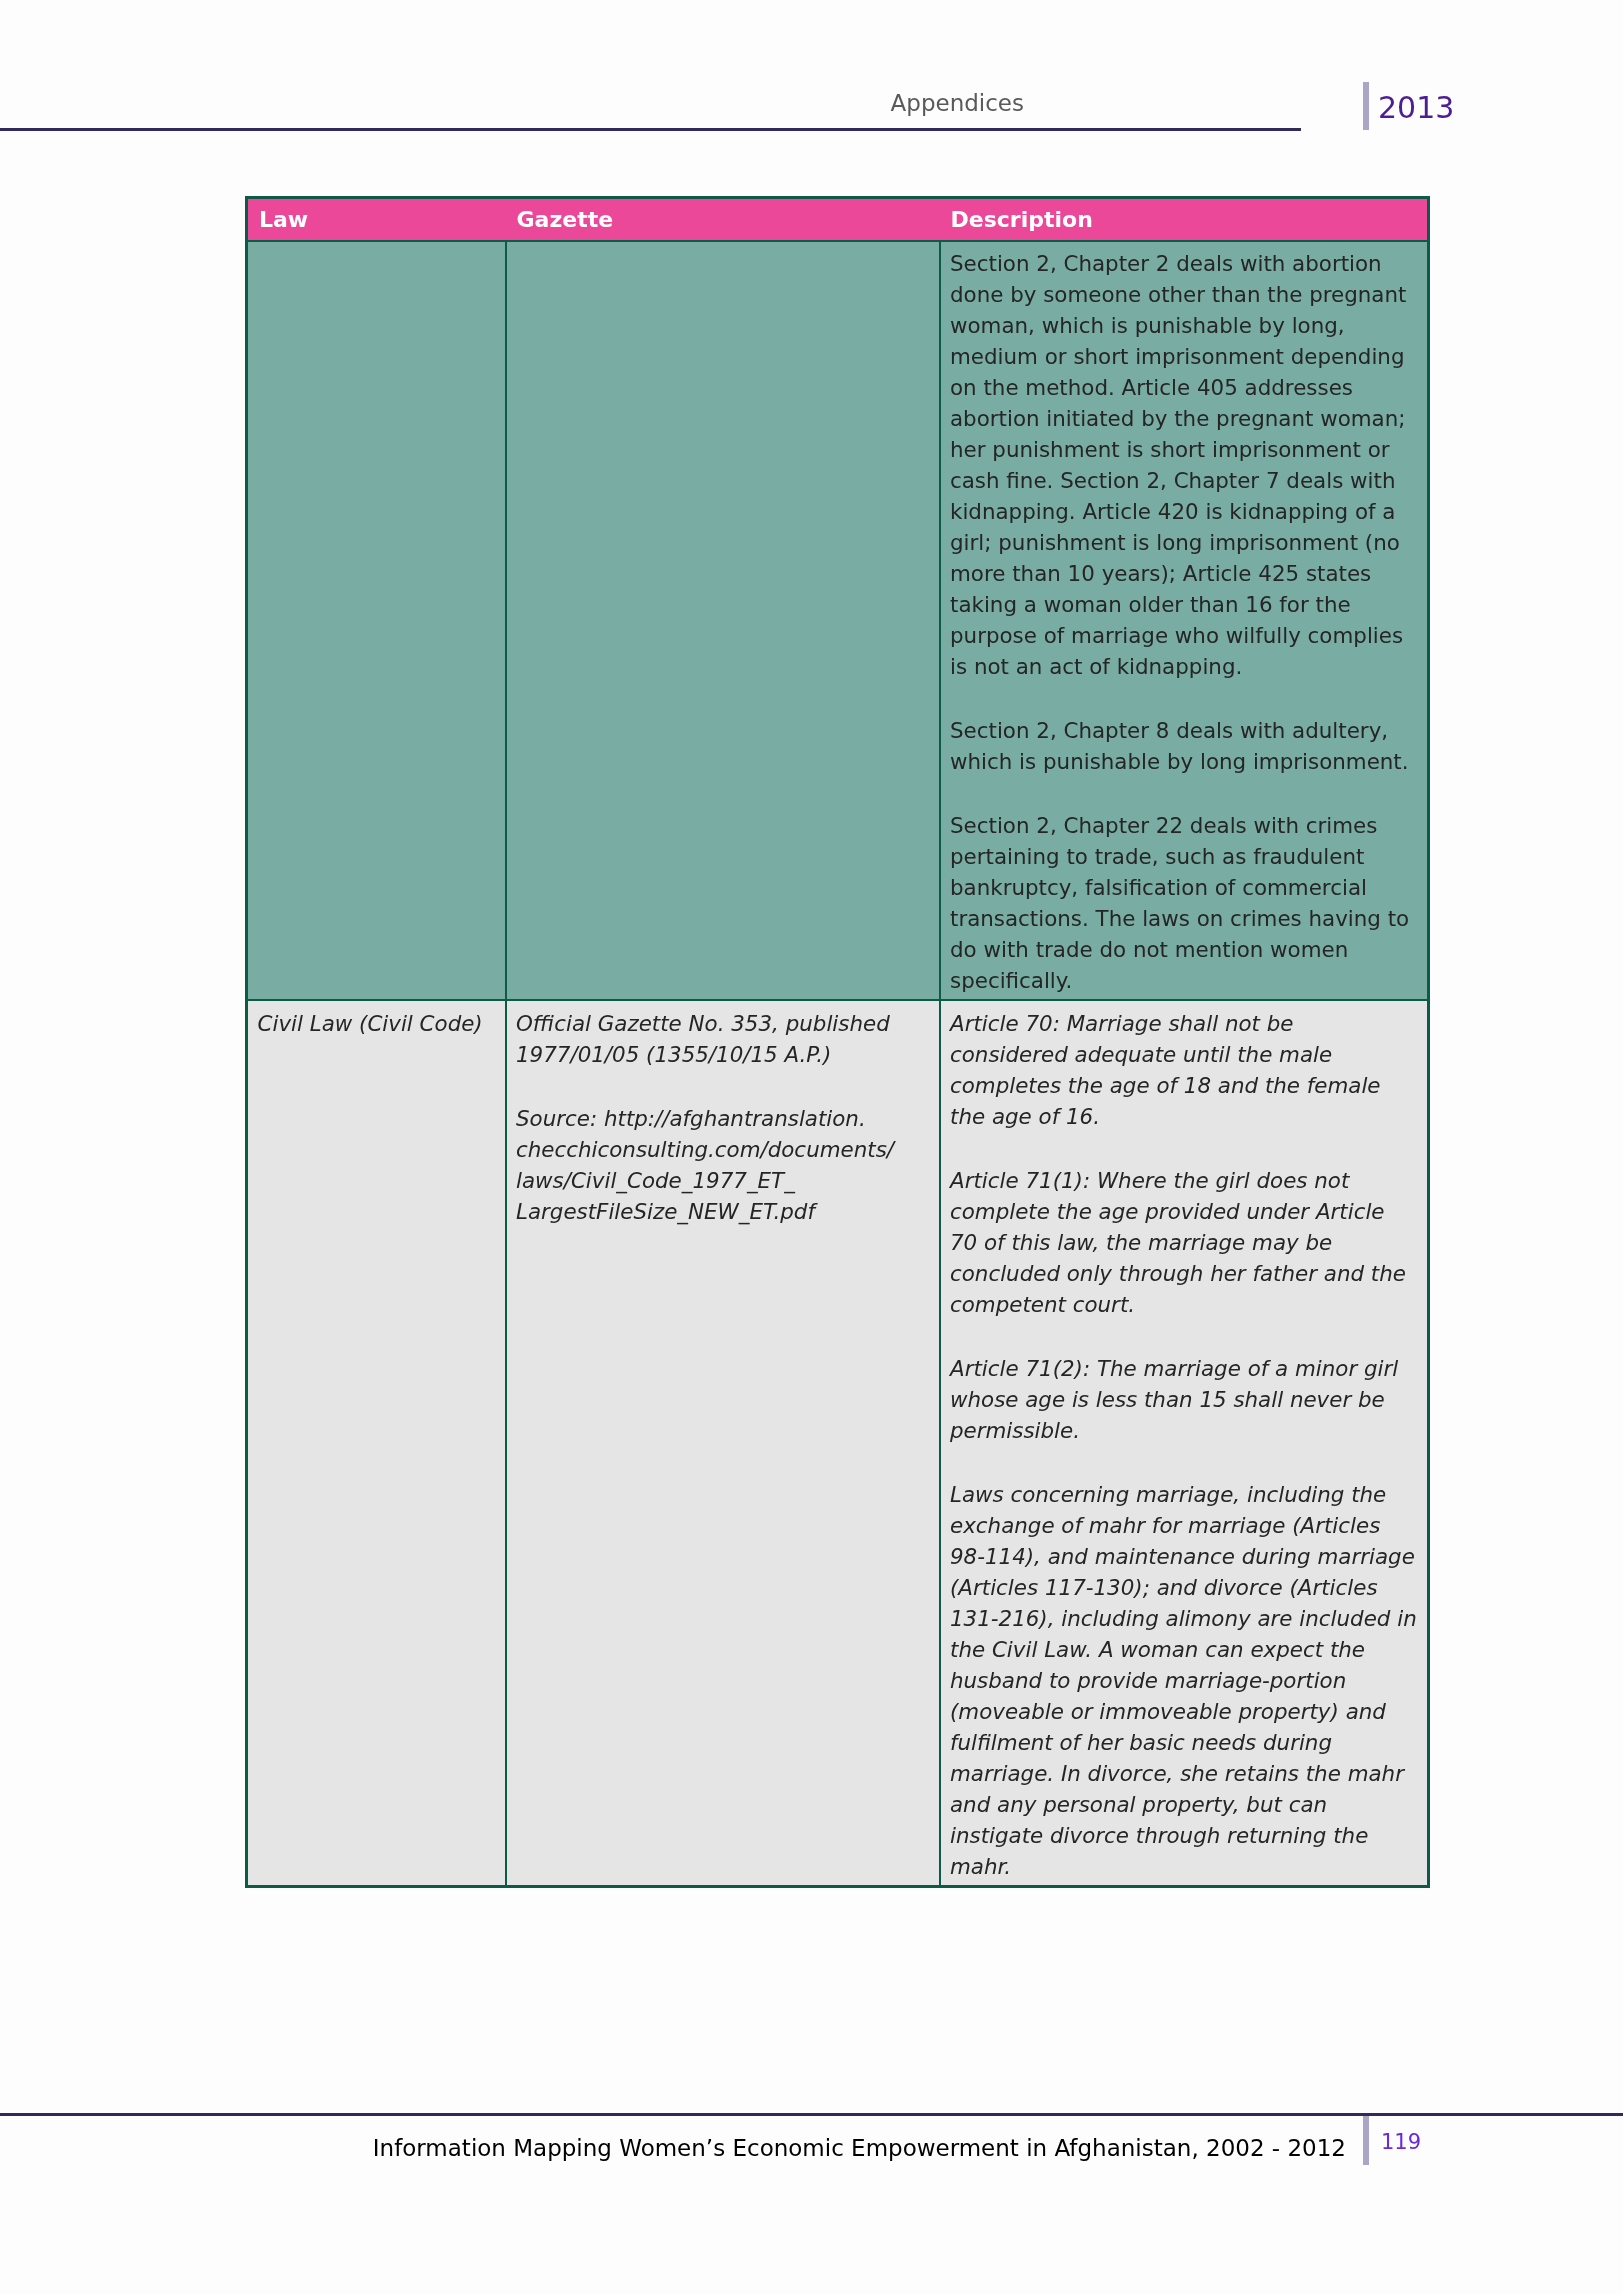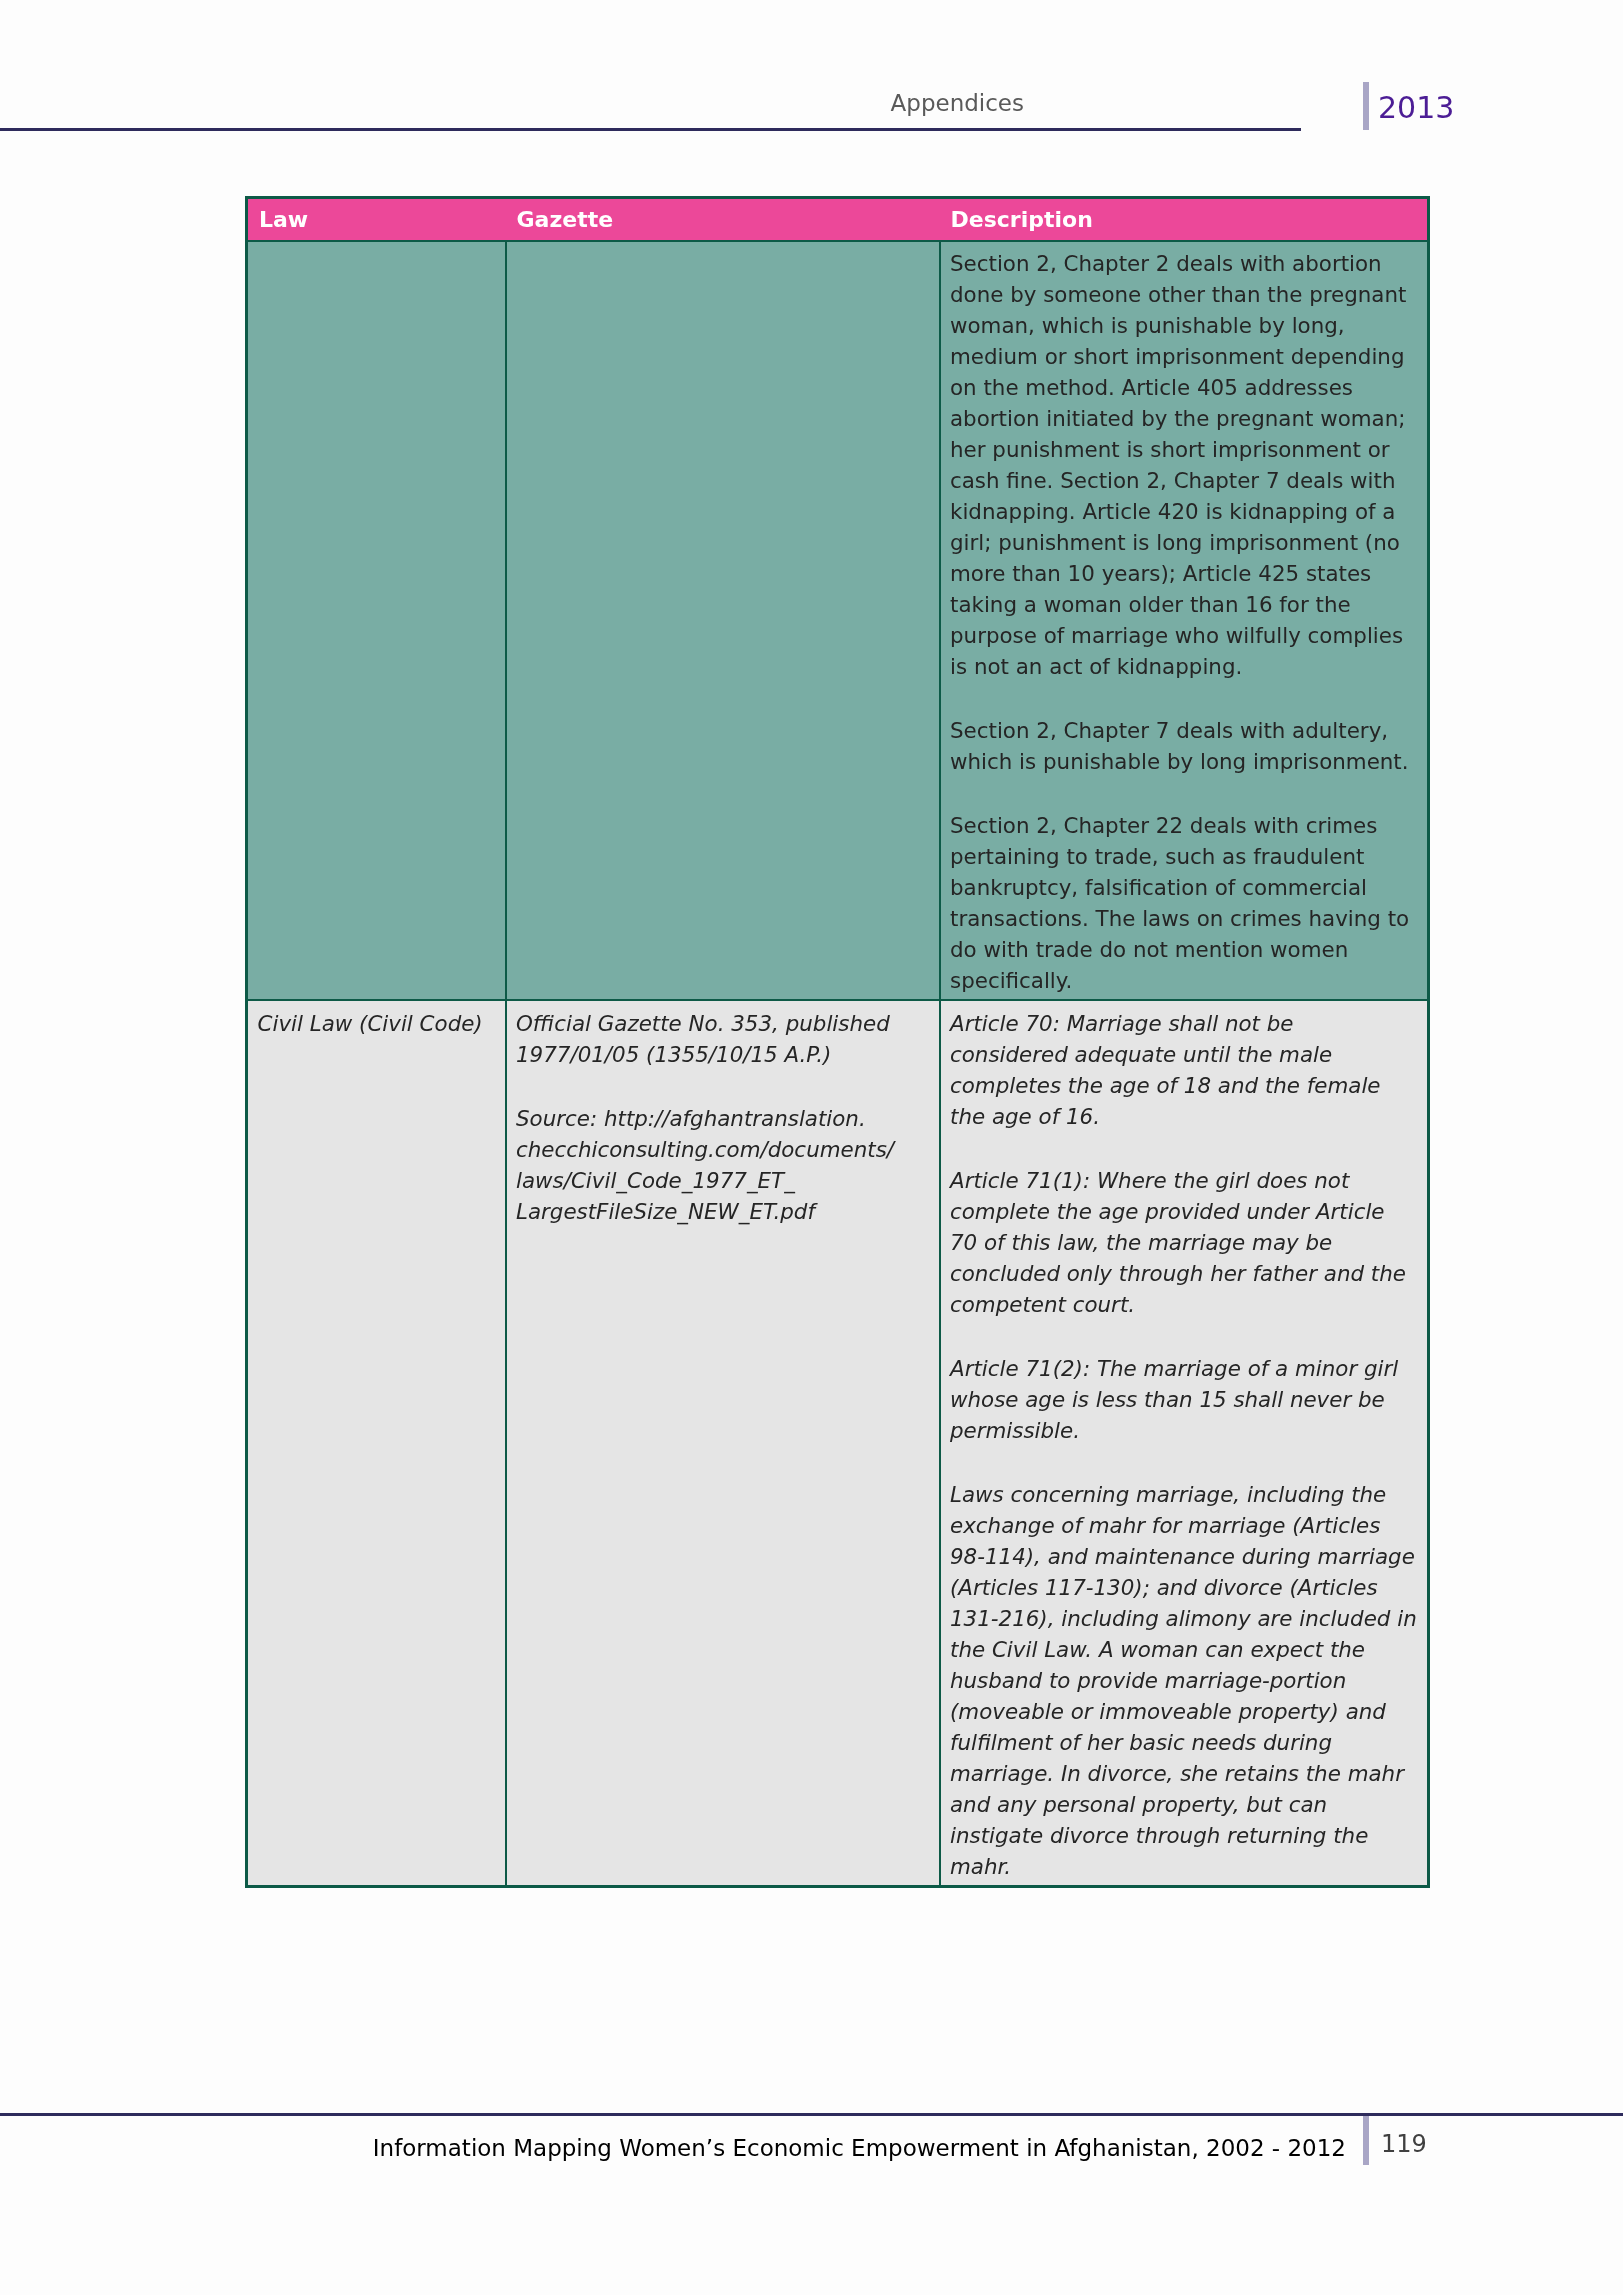--- a/index.html
+++ b/index.html
@@ -51,21 +51,21 @@
   .running-footer .rule {
     position: absolute; left: 0; right: 0; top: 4.8px; height: 3.2px; background: #2e2b5c;
   }
   .running-footer .vbar {
     position: absolute; left: 1363px; top: 8px; width: 5.5px; height: 49px; background: #a9a6c6;
   }
   .running-footer .title {
     position: absolute; right: 277px; top: 27px; font-size: 23px; color: #000000;
   }
   .running-footer .page {
-    position: absolute; left: 1381px; top: 22px; font-size: 24px; color: #404040;
+    position: absolute; left: 1381px; top: 22px; font-size: 21px; color: #6d28d9;
   }
 </style>
 </head>
 <body>
 
 <div class="running-header">
   <div class="rule"></div>
   <span class="section">Appendices</span>
   <div class="vbar"></div>
   <span class="year">2013</span>
@@ -83,21 +83,21 @@
       <th>Gazette</th>
       <th>Description</th>
     </tr>
   </thead>
   <tbody>
     <tr class="row-dark">
       <td></td>
       <td></td>
       <td>
         <p class="para">Section 2, Chapter 2 deals with abortion done by someone other than the pregnant woman, which is punishable by long, medium or short imprisonment depending on the method. Article 405 addresses abortion initiated by the pregnant woman; her punishment is short imprisonment or cash fine. Section 2, Chapter 7 deals with kidnapping. Article 420 is kidnapping of a girl; punishment is long imprisonment (no more than 10 years); Article 425 states taking a woman older than 16 for the purpose of marriage who wilfully complies is not an act of kidnapping.</p>
-        <p class="para">Section 2, Chapter 7 deals with adultery, which is punishable by long imprisonment.</p>
+        <p class="para">Section 2, Chapter 8 deals with adultery, which is punishable by long imprisonment.</p>
         <p class="para">Section 2, Chapter 22 deals with crimes pertaining to trade, such as fraudulent bankruptcy, falsification of commercial transactions. The laws on crimes having to do with trade do not mention women specifically.</p>
       </td>
     </tr>
     <tr class="row-light">
       <td>Civil Law (Civil Code)</td>
       <td>
         <p class="para">Official Gazette No. 353, published 1977/01/05 (1355/10/15 A.P.)</p>
         <p class="para">Source: http://afghantranslation. checchiconsulting.com/documents/ laws/Civil_Code_1977_ET_ LargestFileSize_NEW_ET.pdf</p>
       </td>
       <td>

